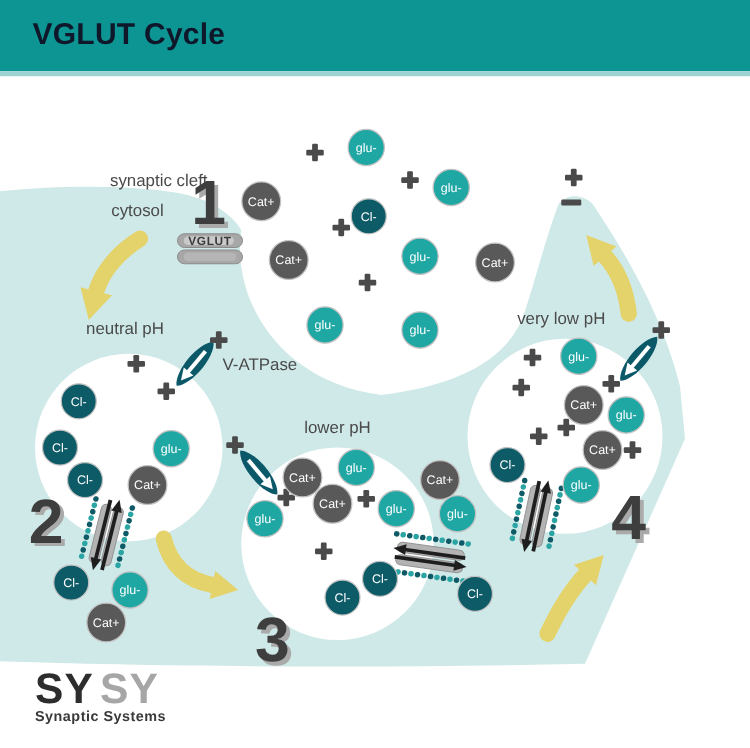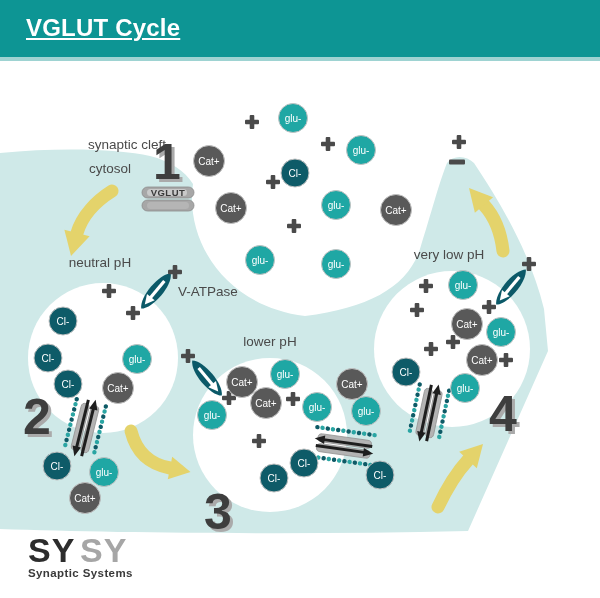--- a/index.html
+++ b/index.html
@@ -1,19 +1,19 @@
 <!DOCTYPE html>
 <html><head>
 <meta charset="utf-8">
 <style>
   html,body{margin:0;padding:0;background:#fff;}
   body{width:600px;height:598px;position:relative;font-family:"Liberation Sans",sans-serif;overflow:hidden;}
   .header{position:absolute;top:0;left:0;width:600px;height:57px;background:#0d9594;}
   .header-band{position:absolute;top:57px;left:0;width:600px;height:4px;background:#9ed3d2;}
-  .header-title{position:absolute;left:26px;top:14px;color:#ffffff;font-size:24px;font-weight:bold;letter-spacing:0.2px;text-decoration:underline;}
+  .header-title{position:absolute;left:26px;top:14px;color:#0f172a;font-size:24px;font-weight:bold;letter-spacing:0.2px;}
   .stage{position:absolute;top:61px;left:0;}
   text{font-family:"Liberation Sans",sans-serif;}
   .dlabel{font-size:13.5px;fill:#4a4a4a;}
   .ion-label{font-size:10px;fill:#ffffff;}
   .num{font-size:50px;font-weight:bold;fill:#3e3e3e;}
   .num-shadow{font-size:50px;font-weight:bold;fill:#aaaaaa;}
   .vglut-label{font-size:9.5px;font-weight:bold;fill:#3a3a3a;letter-spacing:0.5px;}
   .logo-sy1{font-size:34px;font-weight:bold;fill:#2d2d2d;letter-spacing:1px;}
   .logo-sy2{font-size:34px;font-weight:bold;fill:#a6a6a6;letter-spacing:1px;}
   .logo-sub{font-size:11.5px;font-weight:bold;fill:#3a3a3a;letter-spacing:0.4px;}

